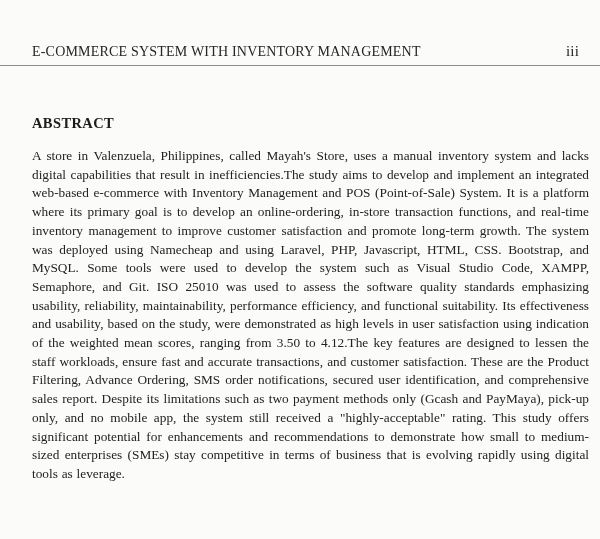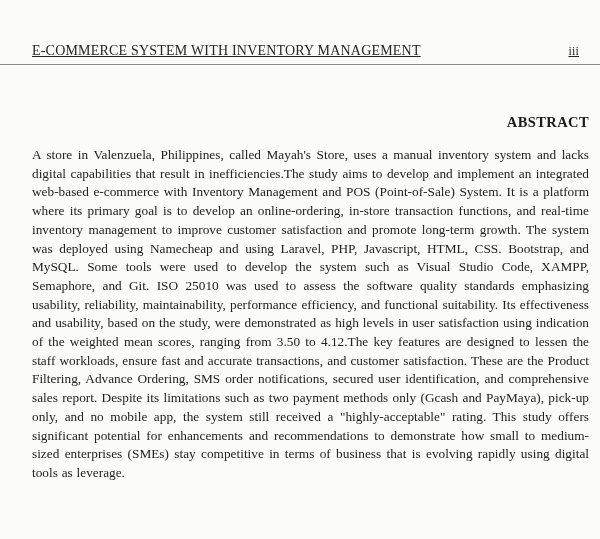--- a/index.html
+++ b/index.html
@@ -17,39 +17,38 @@
     overflow: hidden;
   }
   .running-header {
     display: flex;
     justify-content: space-between;
     align-items: baseline;
     padding: 43px 21px 0 32px;
     font-size: 14px;
     letter-spacing: 0.2px;
     white-space: nowrap;
-    text-decoration: underline;
   }
   .header-title {
     color: #262626;
   }
   .page-number {
     color: #262626;
-    font-size: 12px;
+    font-size: 15px;
   }
   .header-rule {
     margin-top: 5px;
     width: 100%;
     height: 0;
     border-top: 1px solid #8c8c8c;
   }
   .section-heading {
     margin-top: 49px;
     padding: 0 11px 0 32px;
-    text-align: right;
+    text-align: left;
     font-weight: bold;
     font-size: 14.5px;
     letter-spacing: 0.4px;
     color: #1c1c1c;
   }
   .abstract-body {
     margin: 15px 0 10px 0;
     padding: 0 11px 0 32px;
     font-size: 13.3px;
     line-height: 18.7px;

